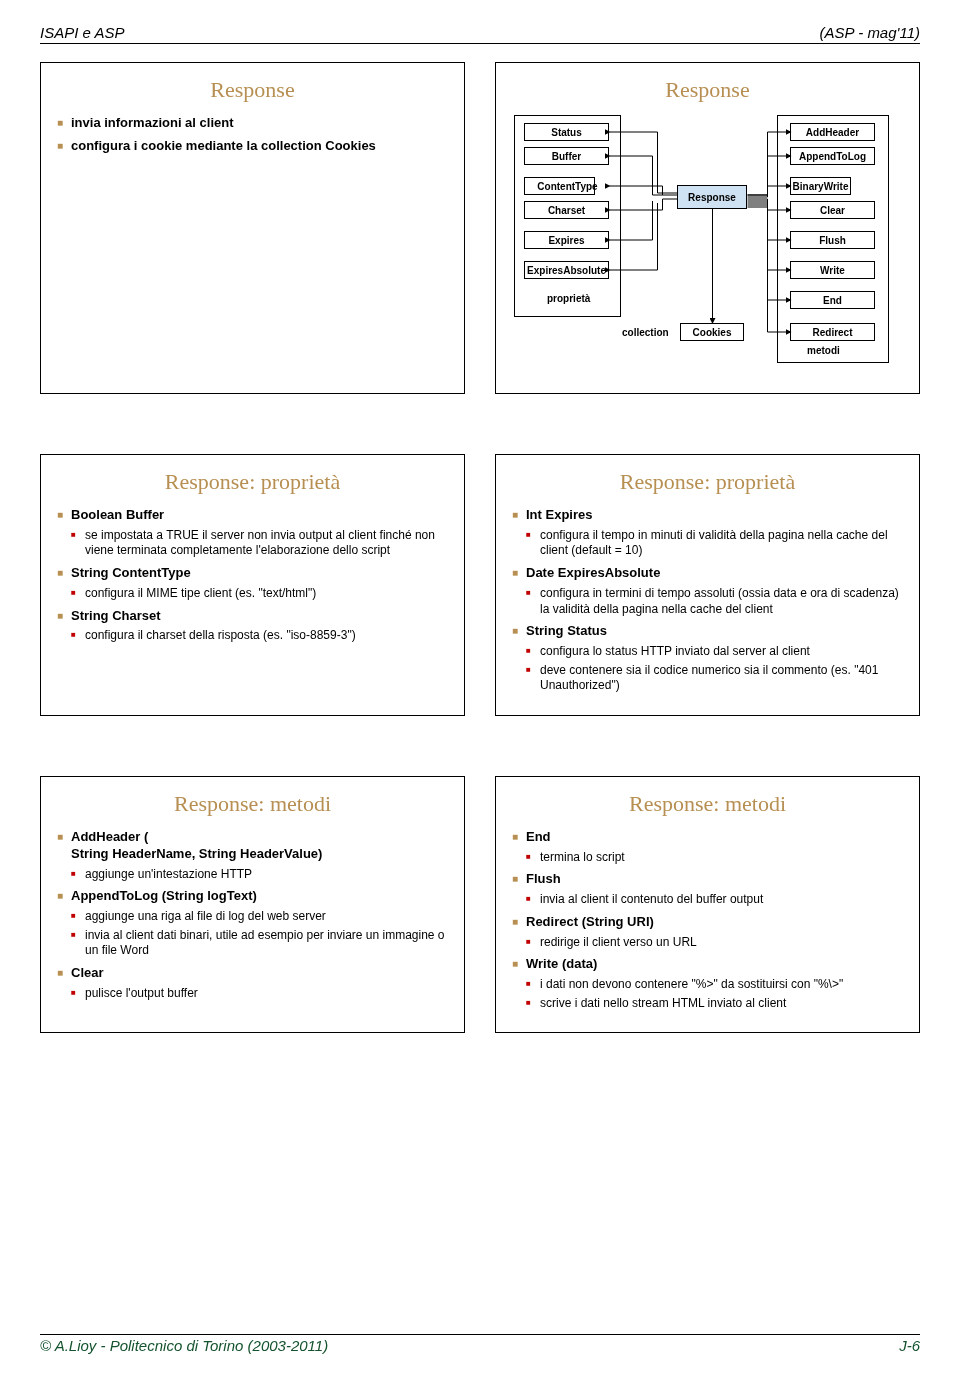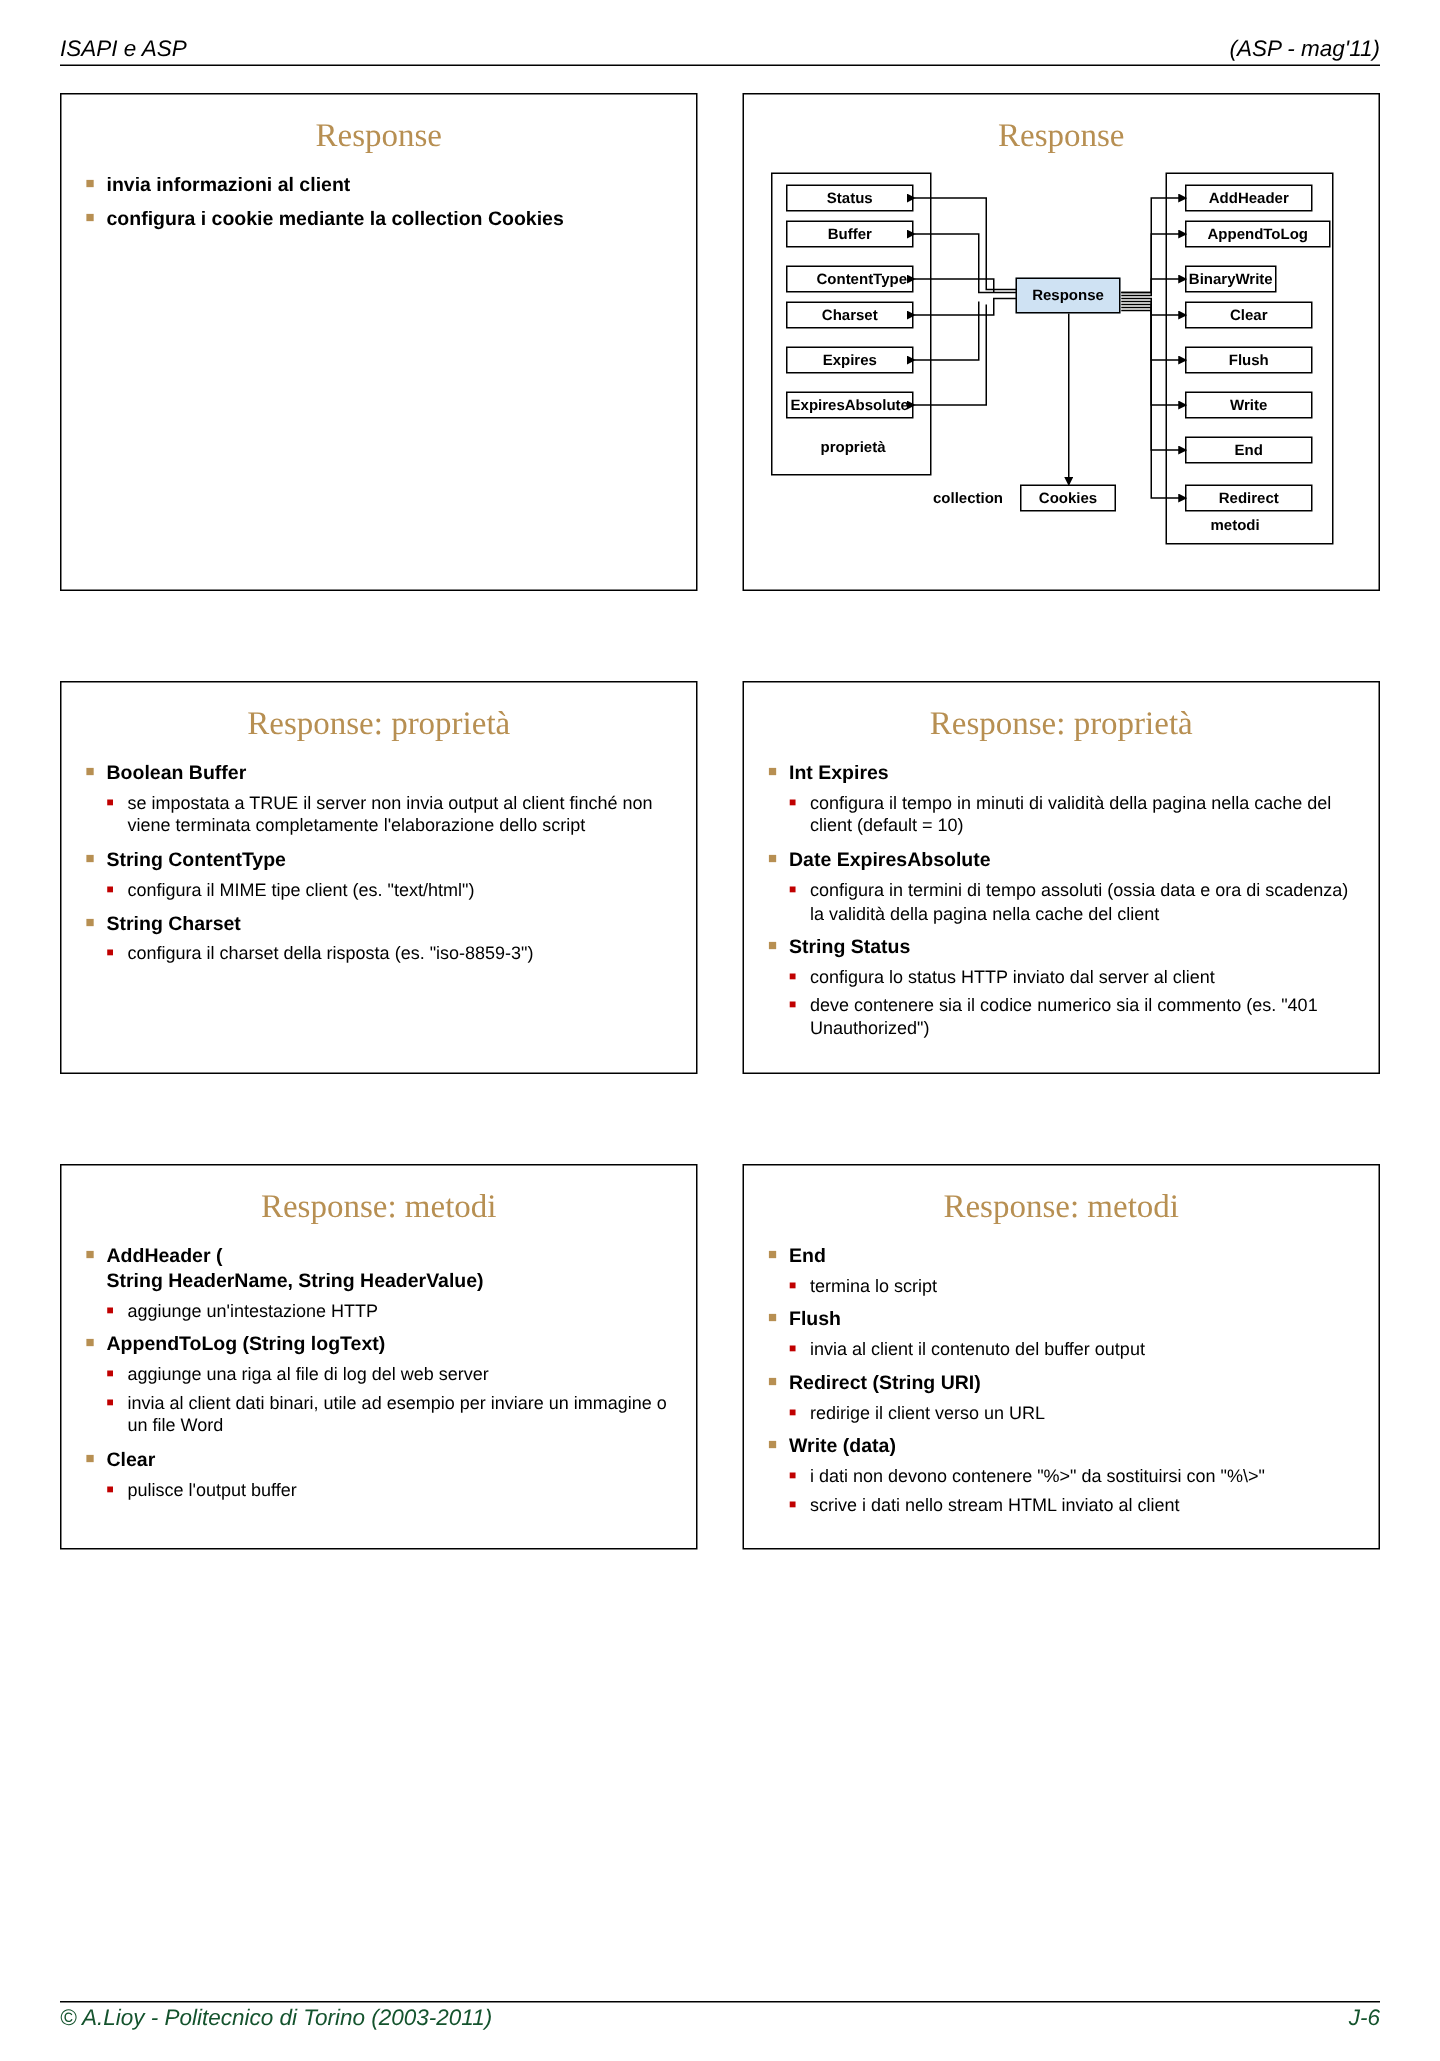--- a/index.html
+++ b/index.html
@@ -160,33 +160,33 @@
     <div class="slide">
       <div class="slide-title">Response</div>
       <div class="diagram-wrap">
 
         <div class="group-box" style="left:2px; top:0; width:105px; height:200px;"></div>
 
         <div class="group-box" style="left:265px; top:0; width:110px; height:246px;"></div>
 
         <div class="dbox" style="left:12px; top:8px; width:85px; height:18px;">Status</div>
         <div class="dbox" style="left:12px; top:32px; width:85px; height:18px;">Buffer</div>
-        <div class="dbox" style="left:12px; top:62px; width:85px; height:18px;padding-left:20px;">ContentType</div>
+        <div class="dbox" style="left:12px; top:62px; width:71px; height:18px;padding-left:20px;">ContentType</div>
         <div class="dbox" style="left:12px; top:86px; width:85px; height:18px;">Charset</div>
         <div class="dbox" style="left:12px; top:116px; width:85px; height:18px;">Expires</div>
         <div class="dbox" style="left:12px; top:146px; width:85px; height:18px;">ExpiresAbsolute</div>
         <div class="dlabel" style="left:35px; top:178px;">proprietà</div>
 
         <div class="dbox blue" style="left:165px; top:70px; width:70px; height:24px;">Response</div>
 
         <div class="dlabel" style="left:110px; top:212px;">collection</div>
         <div class="dbox" style="left:168px; top:208px; width:64px; height:18px;">Cookies</div>
 
         <div class="dbox" style="left:278px; top:8px; width:85px; height:18px;">AddHeader</div>
-        <div class="dbox" style="left:278px; top:32px; width:97px; height:18px;">AppendToLog</div>
+        <div class="dbox" style="left:278px; top:32px; width:85px; height:18px;">AppendToLog</div>
         <div class="dbox" style="left:278px; top:62px; width:61px; height:18px;">BinaryWrite</div>
         <div class="dbox" style="left:278px; top:86px; width:85px; height:18px;">Clear</div>
         <div class="dbox" style="left:278px; top:116px; width:85px; height:18px;">Flush</div>
         <div class="dbox" style="left:278px; top:146px; width:85px; height:18px;">Write</div>
         <div class="dbox" style="left:278px; top:176px; width:85px; height:18px;">End</div>
         <div class="dbox" style="left:278px; top:208px; width:85px; height:18px;">Redirect</div>
         <div class="dlabel" style="left:295px; top:230px;">metodi</div>
 
         <svg class="arrows" viewBox="0 0 390 260">
           <defs>

